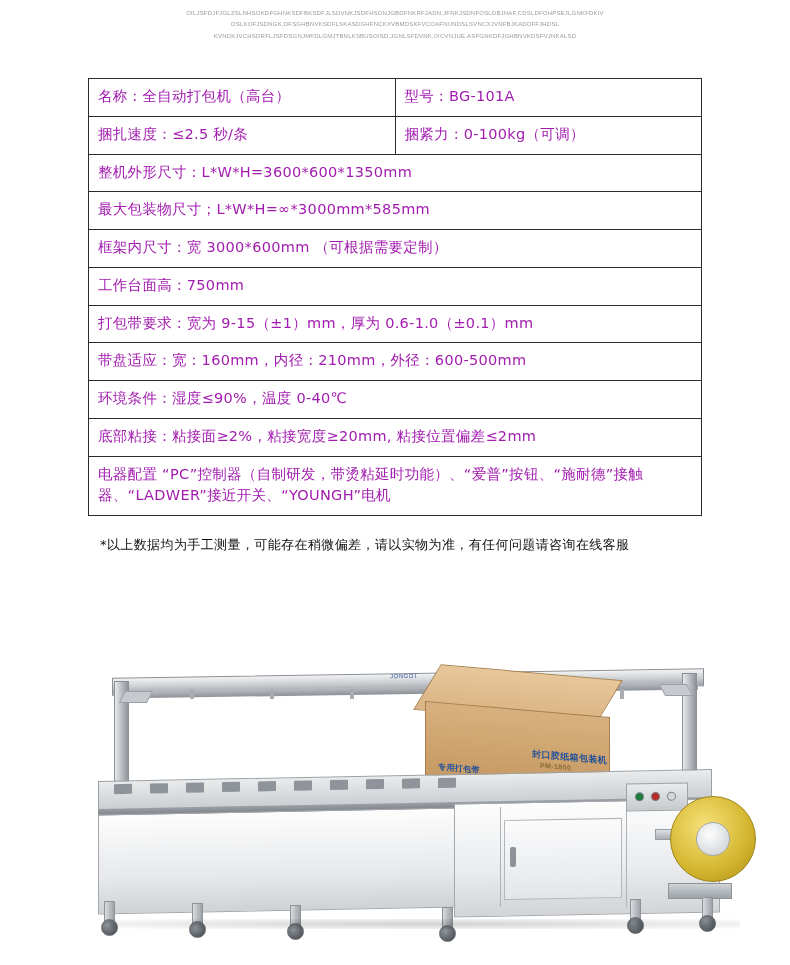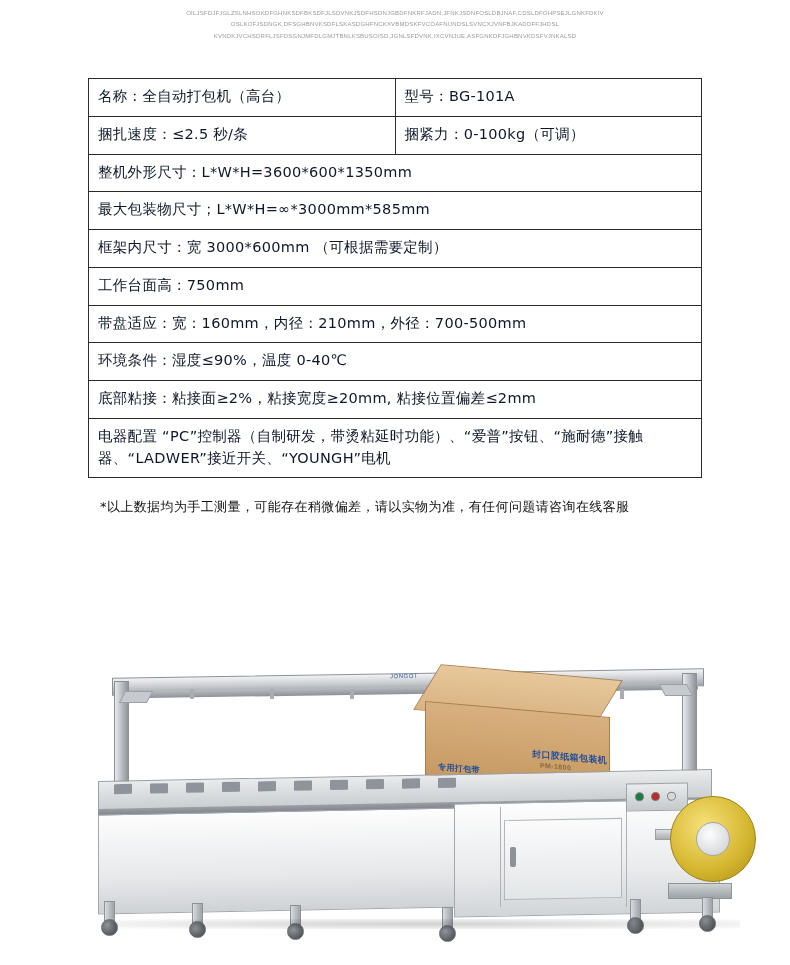--- a/index.html
+++ b/index.html
@@ -42,21 +42,21 @@
     font-family: "Liberation Sans", sans-serif;
   }
   .spec-wrap {
     margin: 36px 88px 0 88px;
   }
   table.spec {
     width: 100%;
     border-collapse: collapse;
     table-layout: fixed;
     font-size: 14.5px;
-    color: #0f172a;
+    color: #a21caf;
     font-family: "DejaVu Sans", "Liberation Sans", sans-serif;
   }
   table.spec td {
     border: 1px solid #2b2b2b;
     padding: 7px 9px 8px 9px;
     vertical-align: middle;
     line-height: 1.5;
     letter-spacing: 0.3px;
   }
   td.half {
@@ -395,21 +395,24 @@
         <tr>
           <td colspan="2">最大包装物尺寸；L*W*H=∞*3000mm*585mm</td>
         </tr>
         <tr>
           <td colspan="2">框架内尺寸：宽 3000*600mm  （可根据需要定制）</td>
         </tr>
         <tr>
           <td colspan="2">工作台面高：750mm</td>
         </tr>
         <tr>
-          <td colspan="2">带盘适应：宽：160mm，内径：210mm，外径：700-500mm</td>
+          <td colspan="2">打包带要求：宽为 9-15（±1）mm，厚为 0.6-1.0（±0.1）mm</td>
+        </tr>
+        <tr>
+          <td colspan="2">带盘适应：宽：160mm，内径：210mm，外径：600-500mm</td>
         </tr>
         <tr>
           <td colspan="2">环境条件：湿度≤90%，温度 0-40℃</td>
         </tr>
         <tr>
           <td colspan="2">底部粘接：粘接面≥2%，粘接宽度≥20mm, 粘接位置偏差≤2mm</td>
         </tr>
         <tr>
           <td colspan="2">电器配置 “PC”控制器（自制研发，带烫粘延时功能）、“爱普”按钮、“施耐德”接触器、“LADWER”接近开关、“YOUNGH”电机</td>
         </tr>

